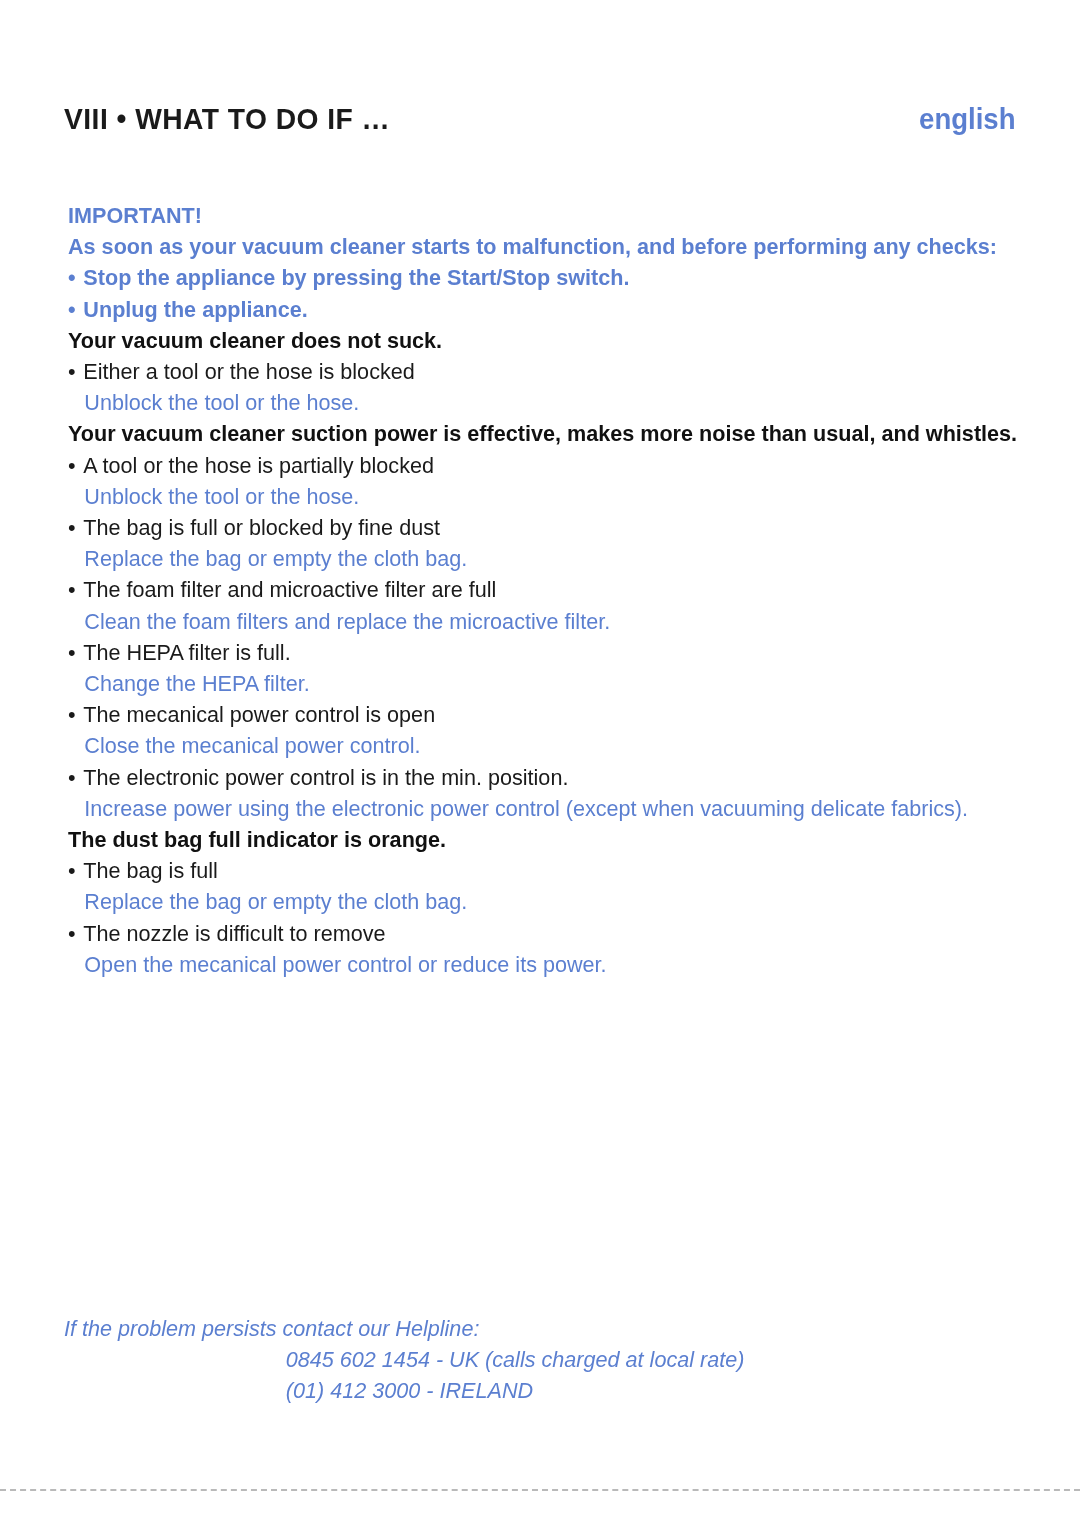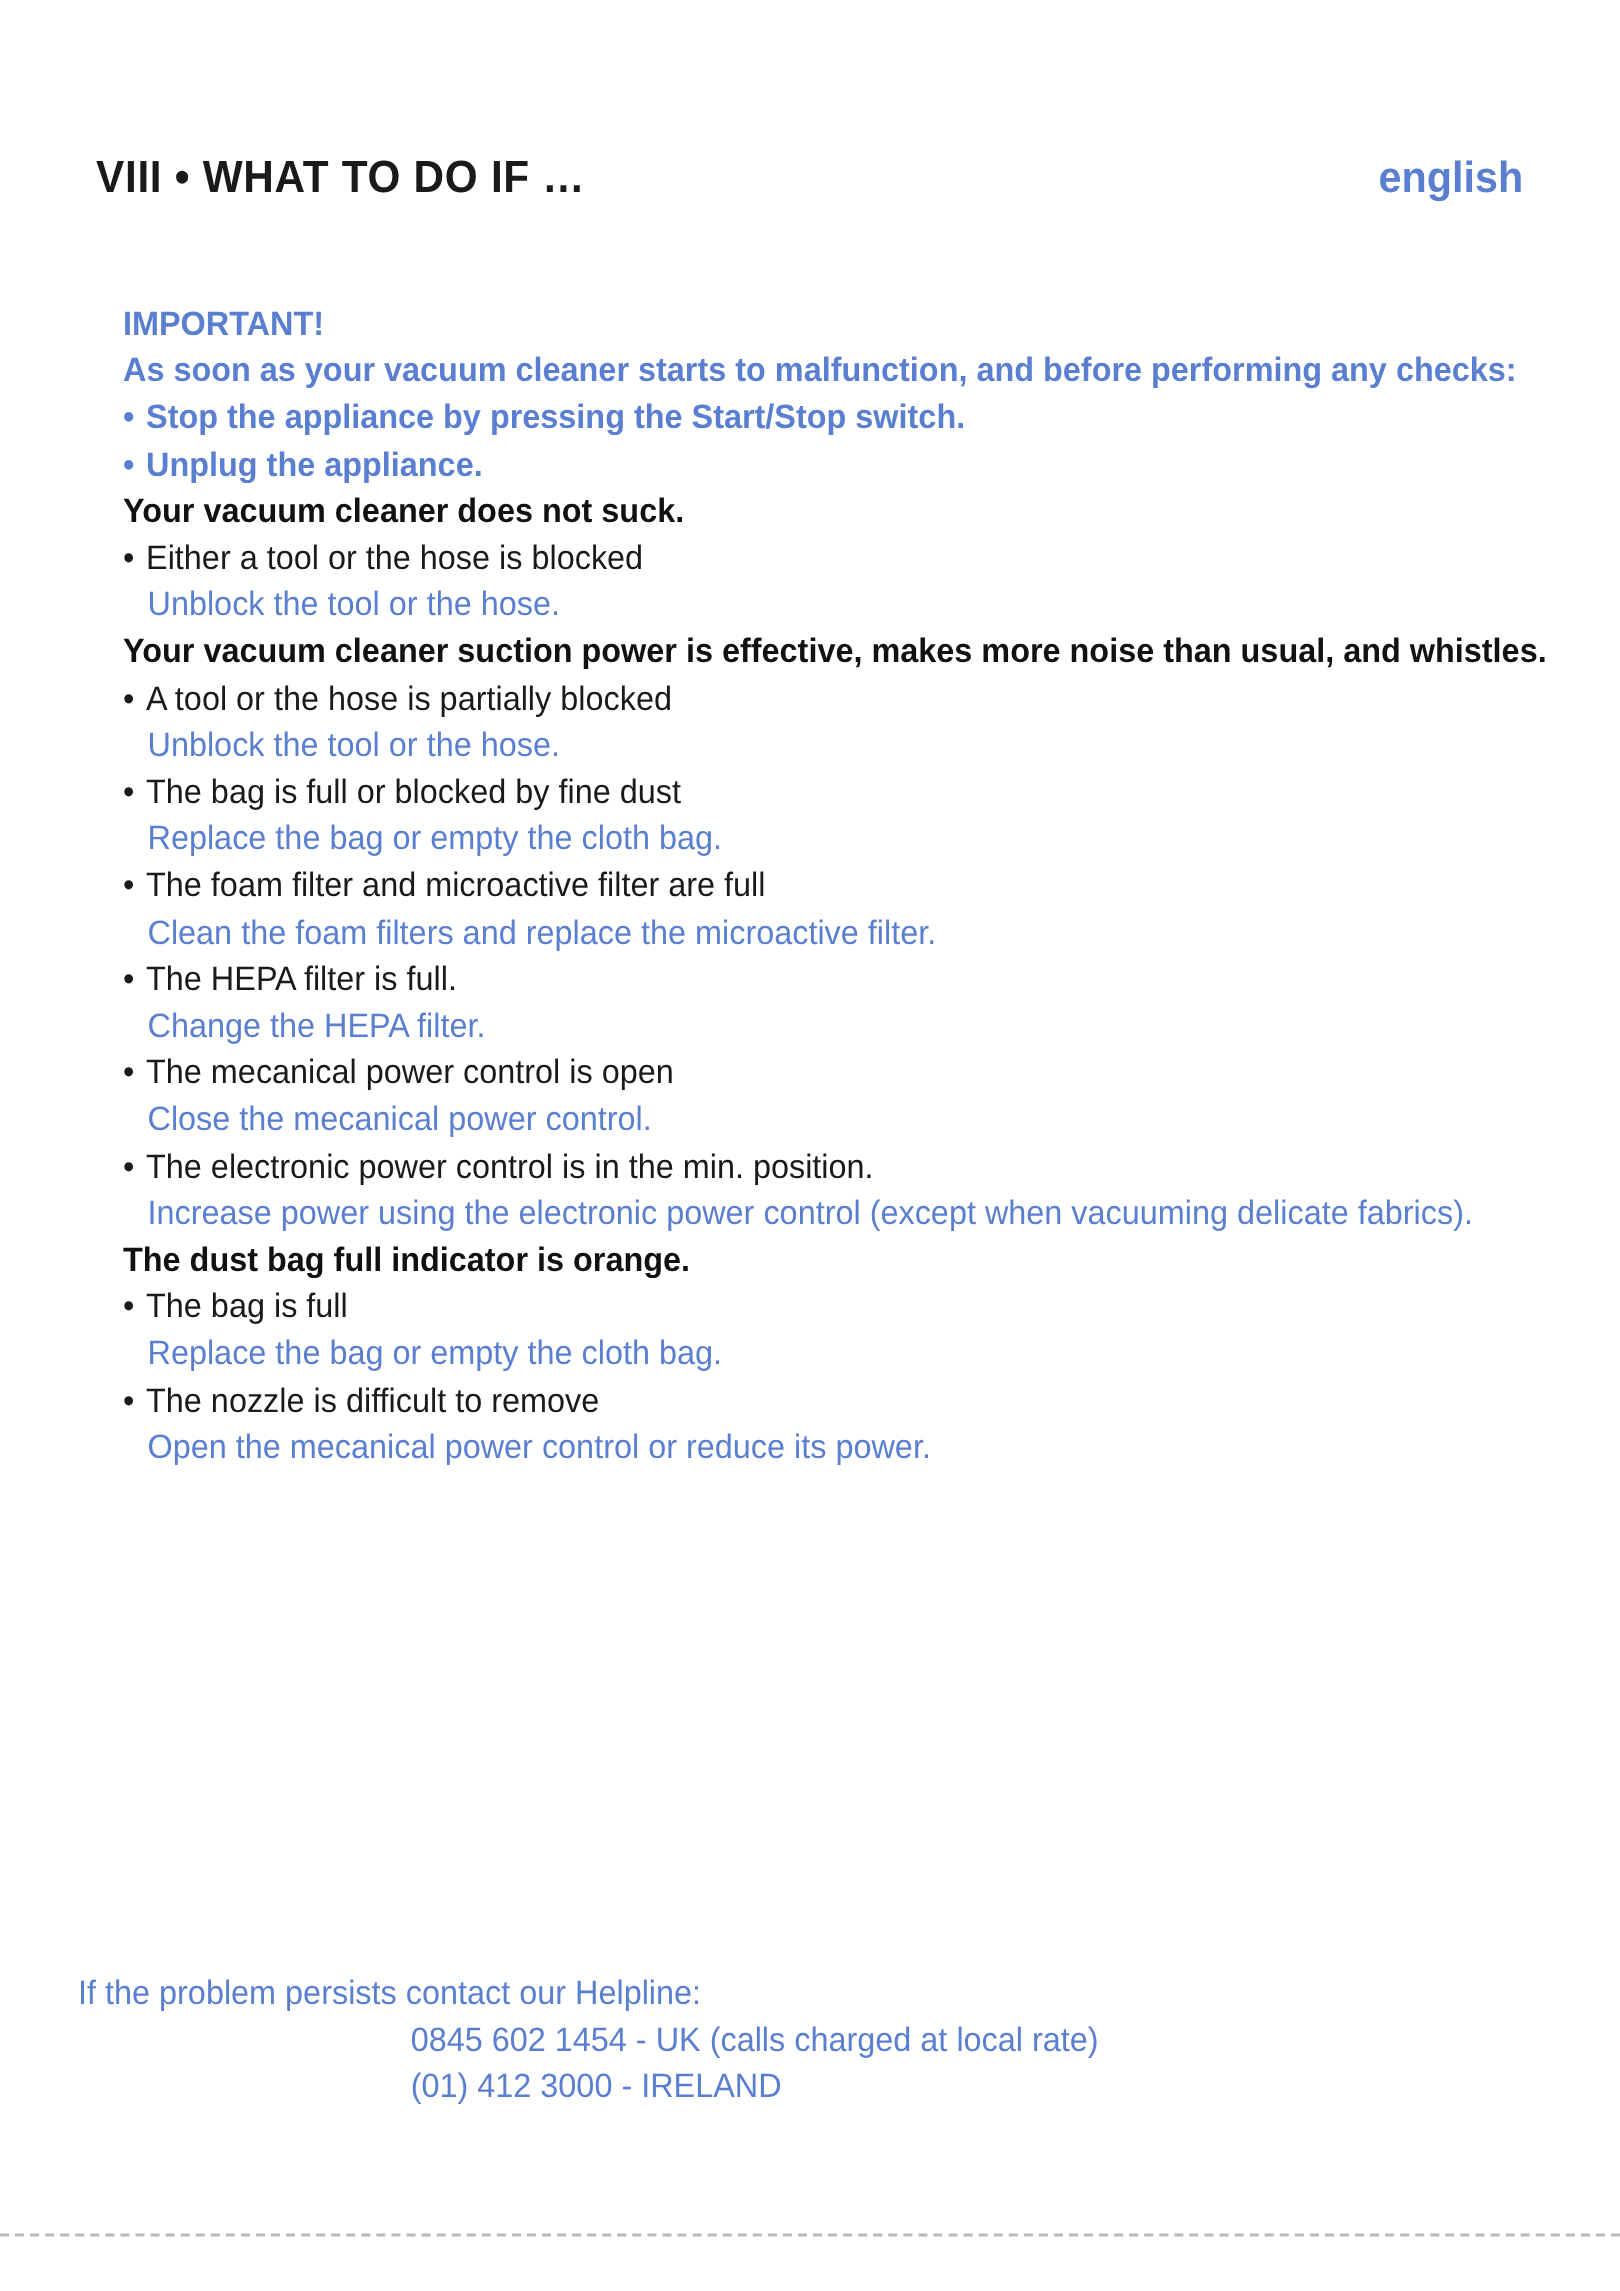--- a/index.html
+++ b/index.html
@@ -53,21 +53,21 @@
     font-weight: bold;
     color: #5b7fd0;
     white-space: nowrap;
     transform: scaleX(0.95);
     transform-origin: right center;
   }
 
   
   .content {
     position: absolute;
-    left: 82px;
+    left: 68px;
     top: 200px;
     width: 960px;
   }
 
   .line {
     position: relative;
     font-size: 22.5px;
     line-height: 31.2px;
     color: #1a1a1a;
     transform: scaleX(0.96);
@@ -111,23 +111,24 @@
   }
   .imp-bullet .bullet {
     display: inline-block;
     width: 16px;
     text-indent: 0;
   }
 
   
   .helpline {
     position: absolute;
-    left: 52px;
+    left: 64px;
     top: 1313px;
     width: 960px;
+    font-style: italic;
   }
   .helpline .line {
     color: #5b7fd0;
     font-size: 22.5px;
     line-height: 31.2px;
     transform: scaleX(0.96);
     transform-origin: left top;
   }
   .phone {
     padding-left: 231px;

